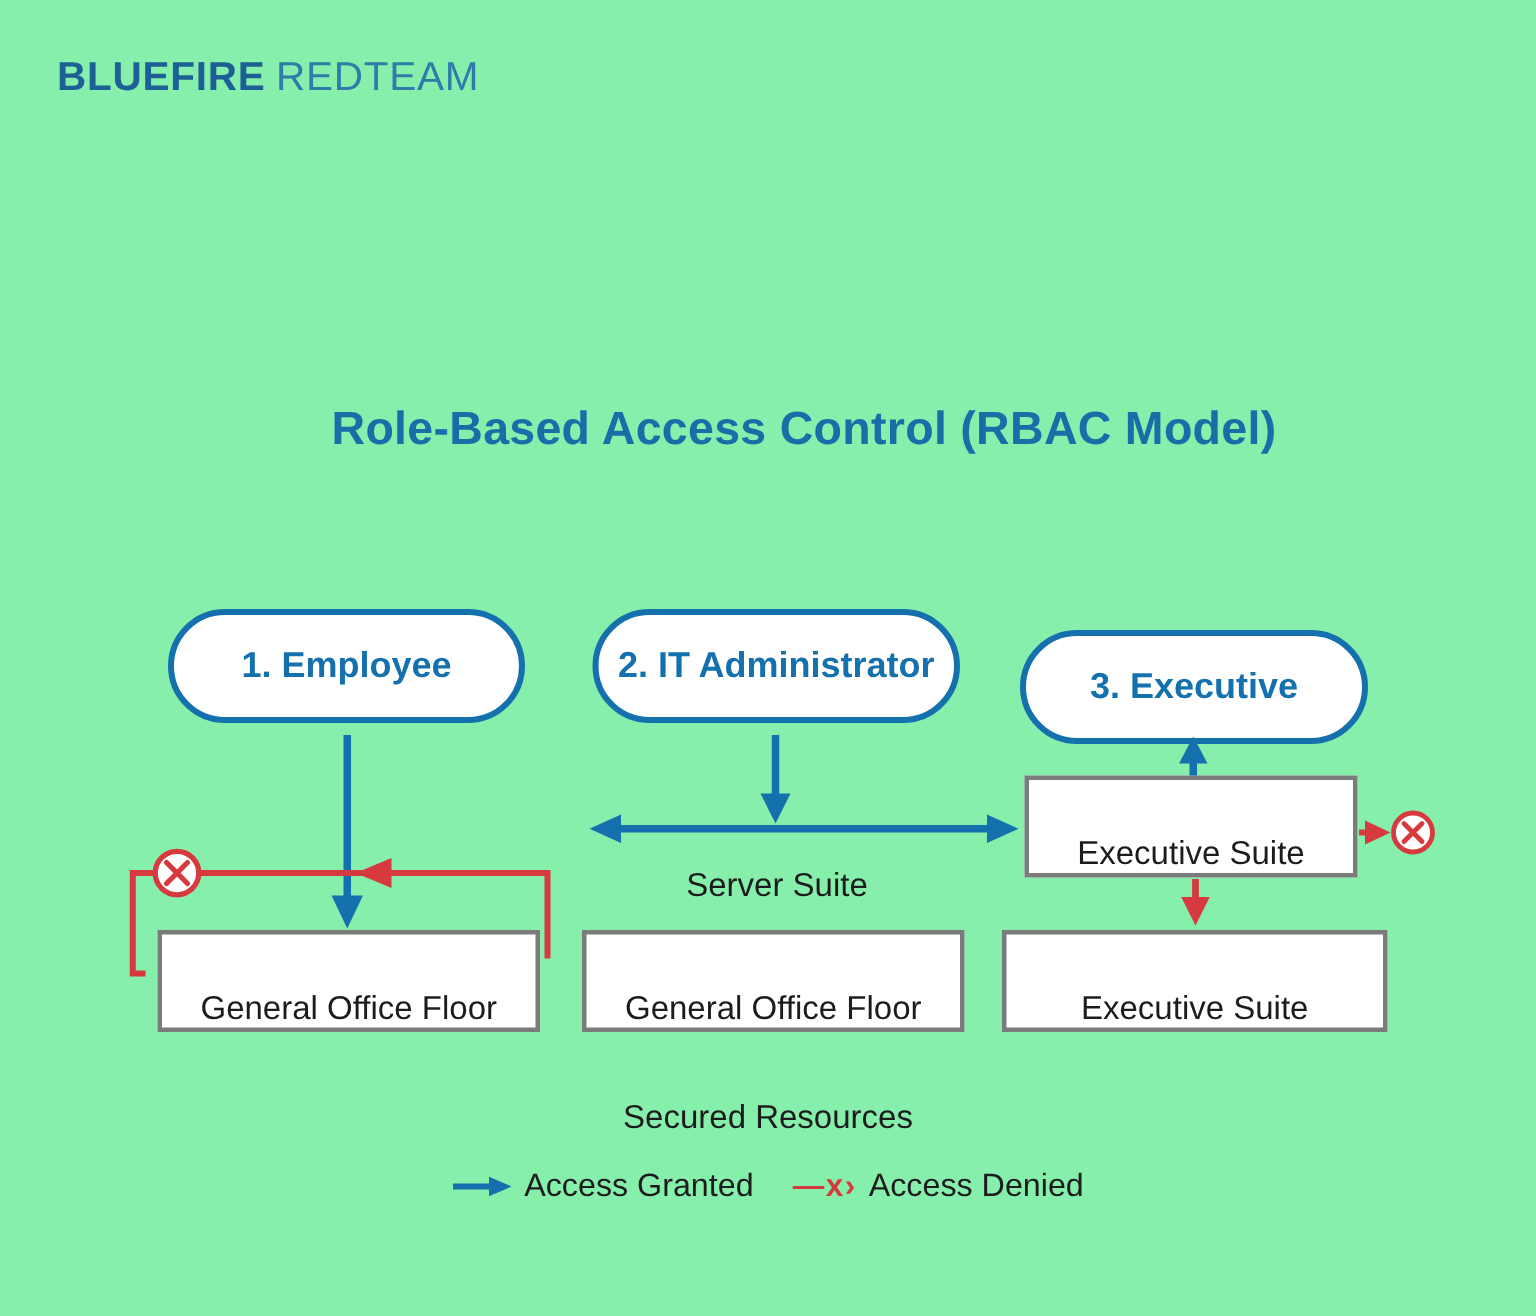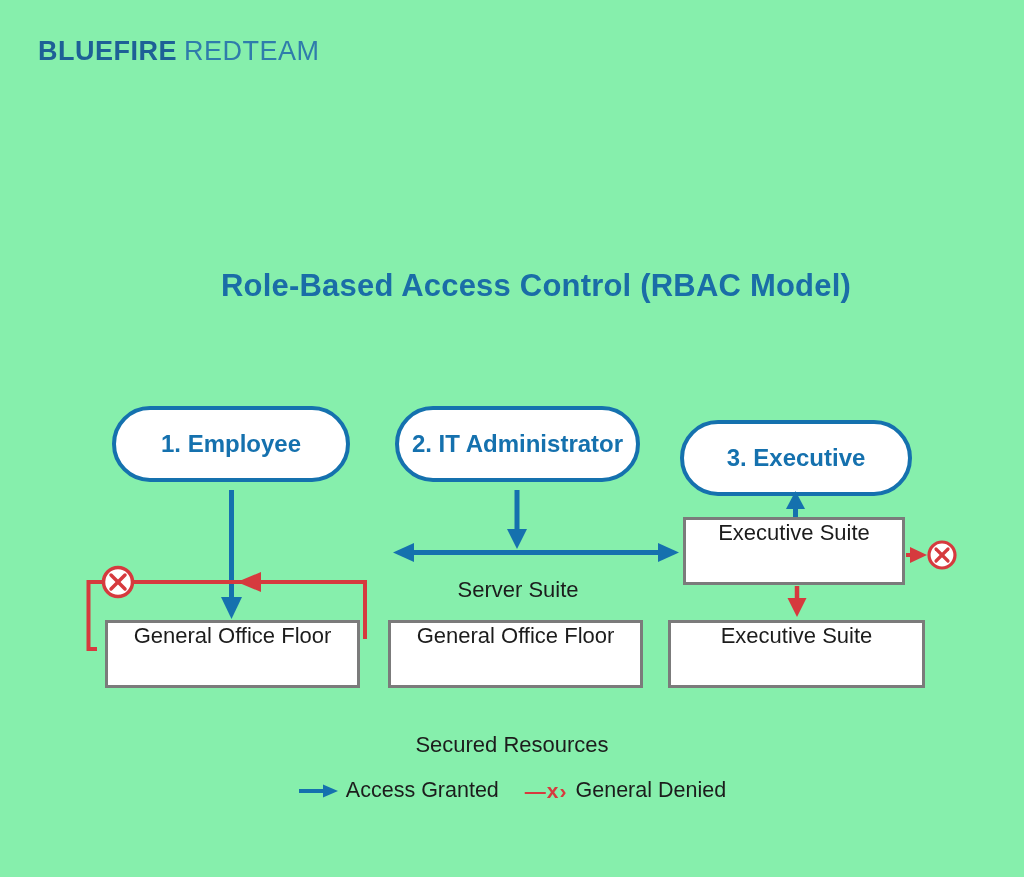--- a/index.html
+++ b/index.html
@@ -58,21 +58,21 @@
   .pill-2 { left: 395px; width: 245px; }
   .pill-3 { left: 680px; width: 232px; margin-top: 14px; }
 
   
   .res-box {
     position: absolute;
     height: 68px;
     border: 3px solid var(--box-border);
     background: #ffffff;
     display: flex;
-    align-items: flex-start;
+    align-items: flex-end;
     justify-content: center;
     font-size: 22px;
     color: var(--text);
     white-space: nowrap;
   }
   .box-exec-upper { left: 683px; top: 517px; width: 222px; }
   .box-1 { left: 105px; top: 620px; width: 255px; }
   .box-2 { left: 388px; top: 620px; width: 255px; }
   .box-3 { left: 668px; top: 620px; width: 257px; }
 
@@ -165,21 +165,21 @@
   <div class="legend">
     <div class="legend-item">
       <svg width="40" height="16" viewBox="0 0 40 16">
         <line class="stroke-blue" x1="1" y1="8" x2="28" y2="8" stroke-width="4"></line>
         <polygon class="fill-blue" points="40,8 25,1.5 25,14.5"></polygon>
       </svg>
       <span>Access Granted</span>
     </div>
     <div class="legend-item">
       <span class="legend-denied-symbol">—x›</span>
-      <span>General Denied</span>
+      <span>Access Denied</span>
     </div>
   </div>
 
   <svg class="connectors" viewBox="0 0 1024 877">
 
     <g>
       <line class="stroke-blue" x1="231.5" y1="490" x2="231.5" y2="600" stroke-width="5"></line>
       <polygon class="fill-blue" points="231.5,619 221,597 242,597"></polygon>
     </g>
 

